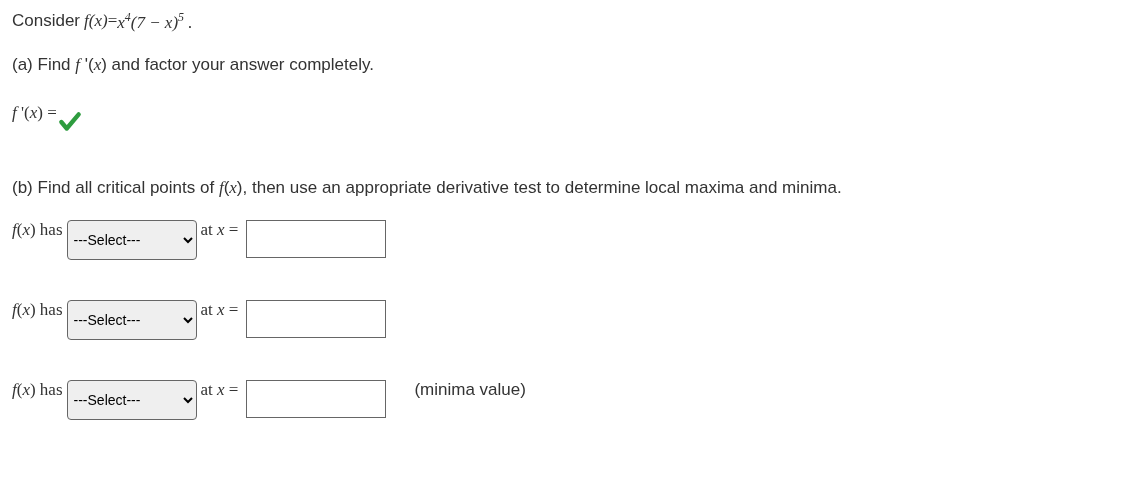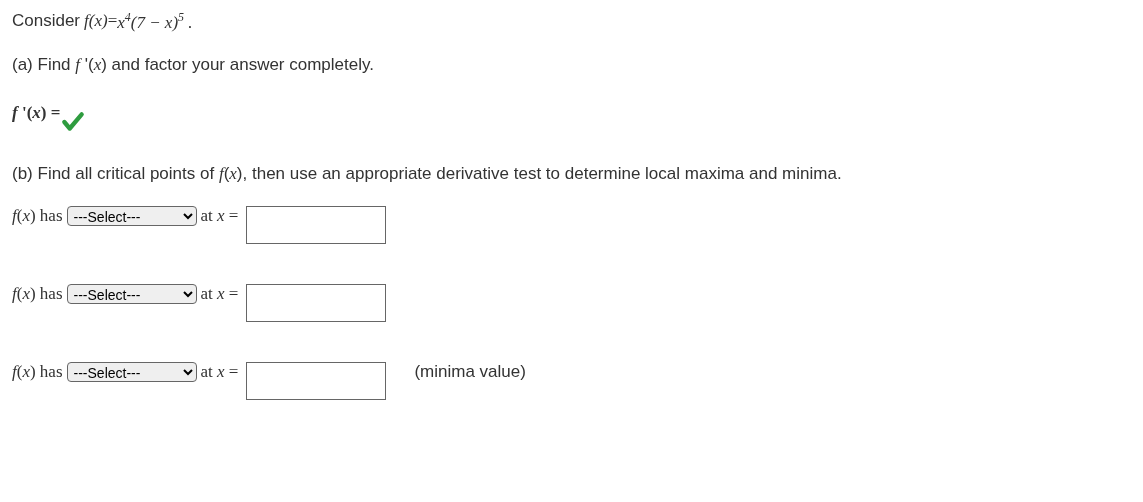--- a/index.html
+++ b/index.html
@@ -35,21 +35,21 @@
     position: relative;
     top: 12px;
   }
   select.sel {
     font-size: 14px;
     border: 1px solid #666;
     border-radius: 4px;
     padding: 1px 2px;
     margin: 0 4px;
     width: 130px;
-    height: 20px;
+    height: 40px;
   }
   input.blank {
     border: 1px solid #666;
     height: 32px;
     width: 130px;
     font-size: 15px;
     margin: 0 8px;
     padding: 2px 4px;
   }
   .gap-s { display:inline-block; width:4px; }
@@ -68,21 +68,21 @@
   <span class="gap-s"></span>
   <span class="math-i">f(x)</span>
   <span class="math"> = </span>
   <span class="math-i">x<sup>4</sup>(7 − x)<sup>5</sup> .</span>
 </div>
 
 <div class="line">
   <span>(a) Find <span class="math-i">f</span> '(<span class="math-i">x</span>) and factor your answer completely.</span>
 </div>
 
-<div class="line" style="margin-bottom:34px;font-weight:bold;">
+<div class="line" style="margin-bottom:48px;">
   <span class="math"><span class="math-i">f</span> '(<span class="math-i">x</span>) = </span>
   <span class="check">
     <svg width="26" height="26" viewBox="0 0 24 24">
         <path fill="none" stroke="#2e9c3f" stroke-width="4" stroke-linecap="round" stroke-linejoin="round" d="M4 12l5 6L20 5"></path>
       </svg>
   </span>
 </div>
 
 <div class="line">
   <span>(b) Find all critical points of <span class="math-i">f</span>(<span class="math-i">x</span>), then use an appropriate derivative test to determine local maxima and minima.</span>

